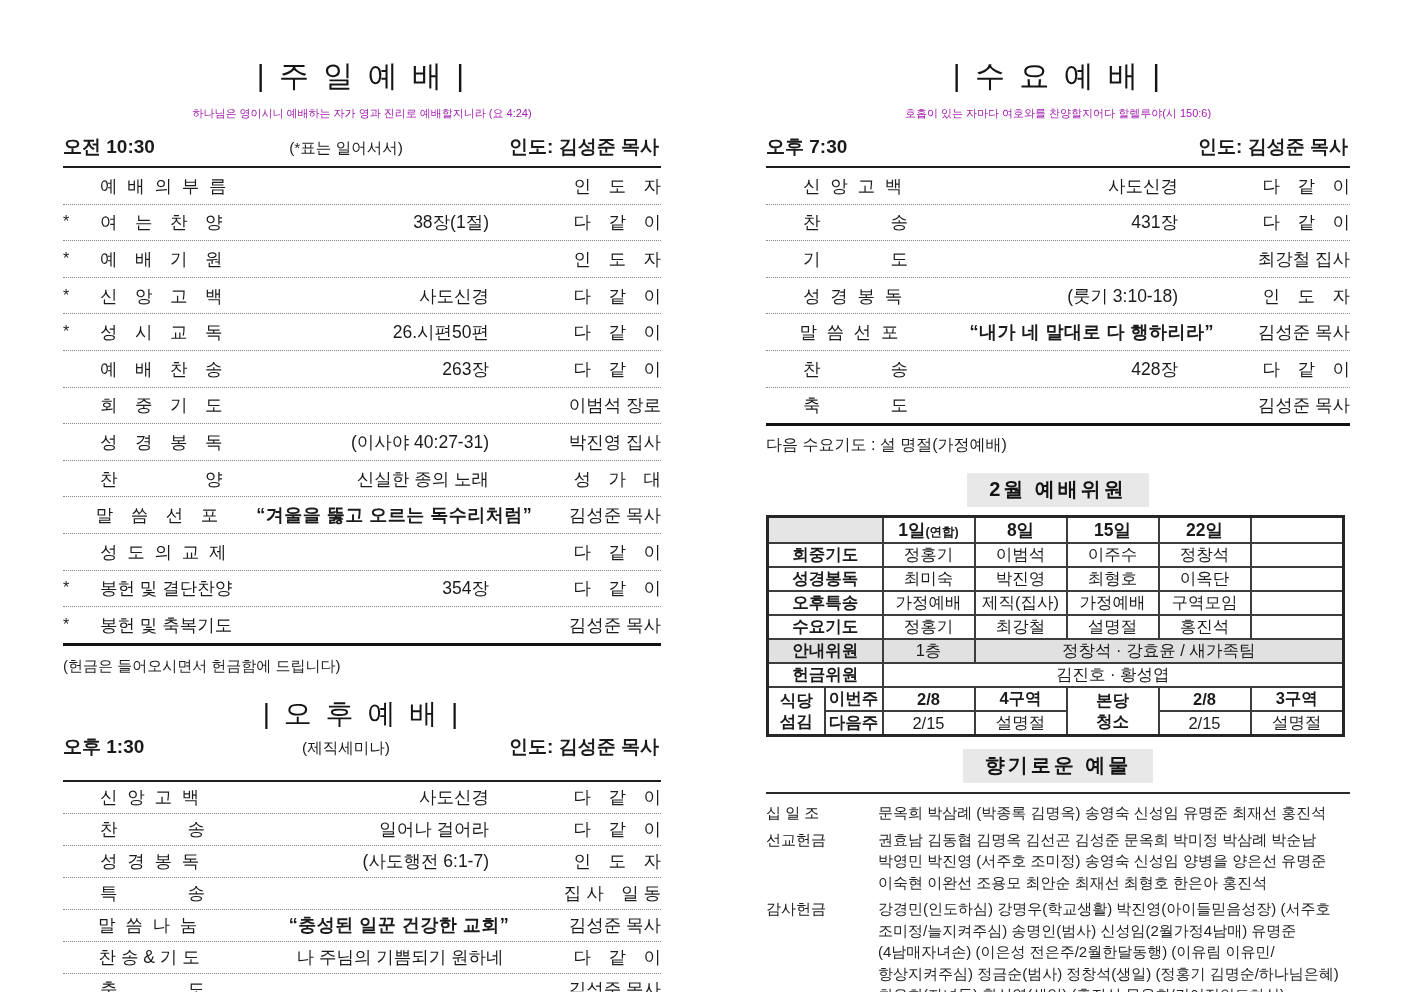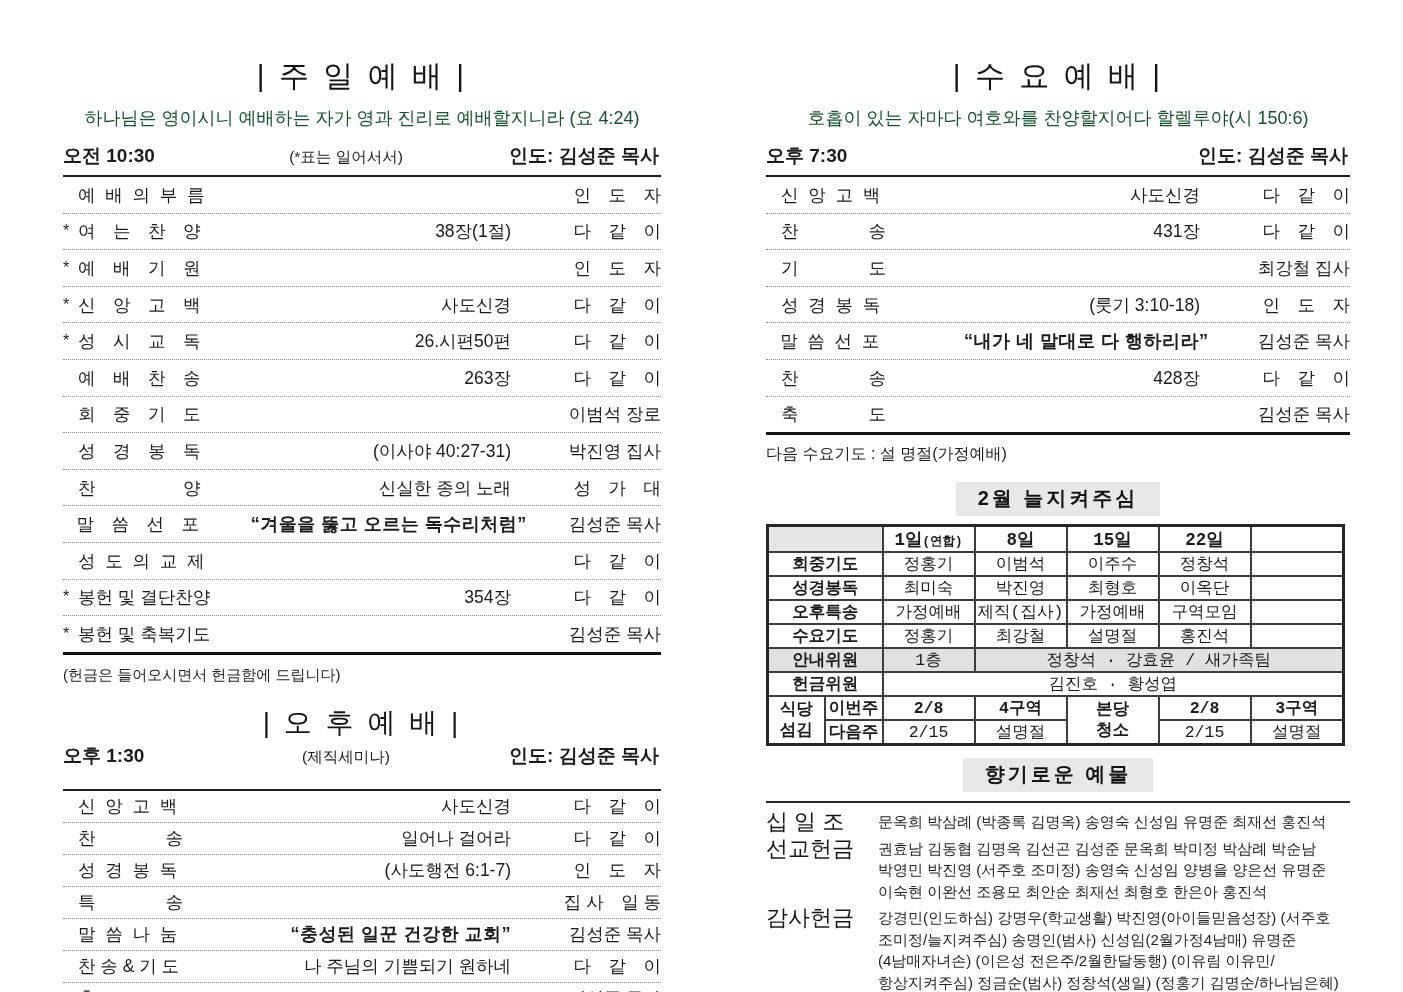--- a/index.html
+++ b/index.html
@@ -9,30 +9,30 @@
     color:#1b1b1b;overflow:hidden;
   }
   .page{position:relative;width:1403px;height:992px;background:#fff;}
   .col{position:absolute;top:0;padding-top:56px;}
   .col-left{left:63px;width:598px;}
   .col-right{left:766px;width:584px;}
 
   
   .svc-title{margin:0;text-align:center;font-size:30px;font-weight:normal;letter-spacing:3px;color:#141414;}
   .svc--pm .svc-title{font-size:28px;}
-  .svc-verse{margin:9px 0 0;text-align:center;font-size:18px;color:#14532d;}
+  .svc-verse{margin:9px 0 0;text-align:center;font-size:11px;color:#a21caf;}
   .svc-verse:empty{display:none;}
   .svc-head{display:flex;align-items:baseline;margin-top:13px;padding:0 2px 6px 0;}
   .svc--pm .svc-head{margin-top:1px;padding-bottom:20px;}
   .svc-time{width:170px;font-size:19px;font-weight:bold;white-space:pre;}
   .svc-note{flex:1;text-align:center;font-size:15.5px;}
   .svc-leader{width:200px;text-align:right;font-size:19px;font-weight:bold;white-space:pre;}
 
   .svc-rows{border-top:2.5px solid #1d1d1d;border-bottom:3px solid #121212;}
-  .svc-row{display:flex;align-items:center;height:35.6px;border-bottom:1px dotted #8a8a8a;font-size:17.5px;}
+  .svc-row{display:flex;align-items:center;height:35.6px;border-bottom:1px dotted #8a8a8a;font-size:17.5px;gap:22px;}
   .svc--pm .svc-row{height:31px;}
   .svc-row:last-child{border-bottom:none;}
   .row-star{width:15px;font-size:16px;color:#222;}
   .row-item{width:195px;white-space:pre;}
   .row-content{flex:1;text-align:right;white-space:pre;}
   .row-content.bold{font-weight:bold;font-size:18px;letter-spacing:0.5px;}
   .row-who{width:150px;text-align:right;white-space:pre;}
 
   .svc-footnote{margin:11px 0 0;text-align:left;font-size:15px;color:#1e1e1e;}
   .svc-footnote:empty{display:none;}
@@ -40,33 +40,33 @@
   .svc--pm{margin-top:19px;}
 
   
   .block-title-wrap{text-align:center;}
   .committee .block-title-wrap{margin-top:17px;}
   .offer-block .block-title-wrap{margin-top:12px;}
   .block-title{display:inline-block;background:#e8e8e8;padding:3px 22px 4px;font-size:20px;font-weight:bold;letter-spacing:3px;color:#141414;}
 
   
   .committee-table{margin-top:8px;width:576px;border-collapse:collapse;table-layout:fixed;border:3px solid #262626;}
-  .committee-table td{border:2px solid #3d3d3d;text-align:center;vertical-align:middle;font-size:16.5px;height:20px;padding:0 1px;overflow:hidden;white-space:nowrap;font-family:Liberation Mono, monospace;}
+  .committee-table td{border:2px solid #3d3d3d;text-align:center;vertical-align:middle;font-size:16.5px;height:20px;padding:0 1px;overflow:hidden;white-space:nowrap;}
   .committee-table .t-head td{font-weight:bold;font-size:17.5px;}
   .committee-table .small{font-size:12.5px;}
   .committee-table .gray{background:#e5e5e5;}
   .committee-table tr.gray-row td{background:#e1e1e1;}
   .committee-table .bold{font-weight:bold;}
   .committee-table .two-line div{line-height:21px;}
 
   
   .offer-entries{margin-top:9px;border-top:2px solid #2a2a2a;border-bottom:2px solid #2a2a2a;padding:8px 0 9px;}
   .offer-entry{display:flex;margin-top:5px;}
   .offer-entry:first-child{margin-top:0;}
-  .offer-label{width:112px;flex:none;font-size:22px;white-space:pre;line-height:21.5px;color:#161616;}
+  .offer-label{width:112px;flex:none;font-size:15px;white-space:pre;line-height:21.5px;color:#161616;}
   .offer-text{flex:1;margin:0;font-size:15px;line-height:21.5px;word-break:keep-all;color:#242424;}
 </style>
 </head>
 <body>
 
 <div class="page">
 
   <div class="col col-left">
 
     <section class="service svc--am">
@@ -269,21 +269,21 @@
     <span class="row-item">축　　　　도</span>
     <span class="row-content"></span>
     <span class="row-who">김성준 목사</span>
   </div>
         </div>
       <p class="svc-footnote">다음 수요기도 : 설 명절(가정예배)</p>
     </section>
 
     <section class="committee">
       <div class="block-title-wrap">
-        <span class="block-title">2월  늘지켜주심</span>
+        <span class="block-title">2월  예배위원</span>
       </div>
       <table class="committee-table">
         <colgroup>
           <col style="width:57px">
             <col style="width:58px">
           <col style="width:92px">
             <col style="width:92px">
             <col style="width:92px">
             <col style="width:92px">
             <col style="width:93px">

